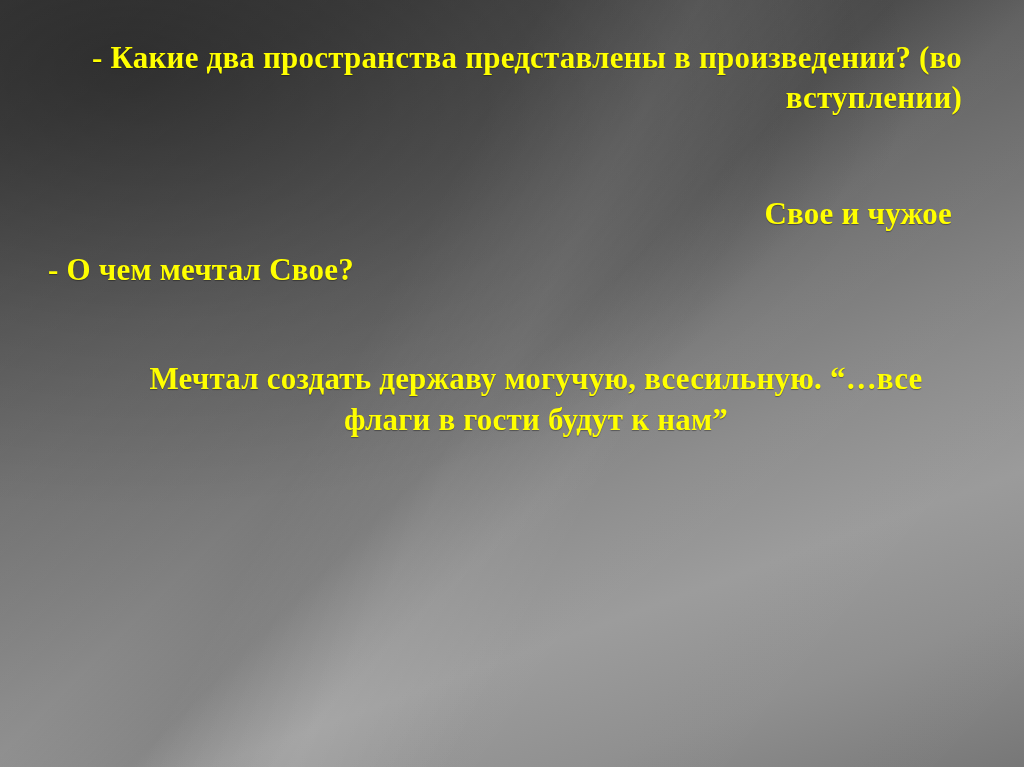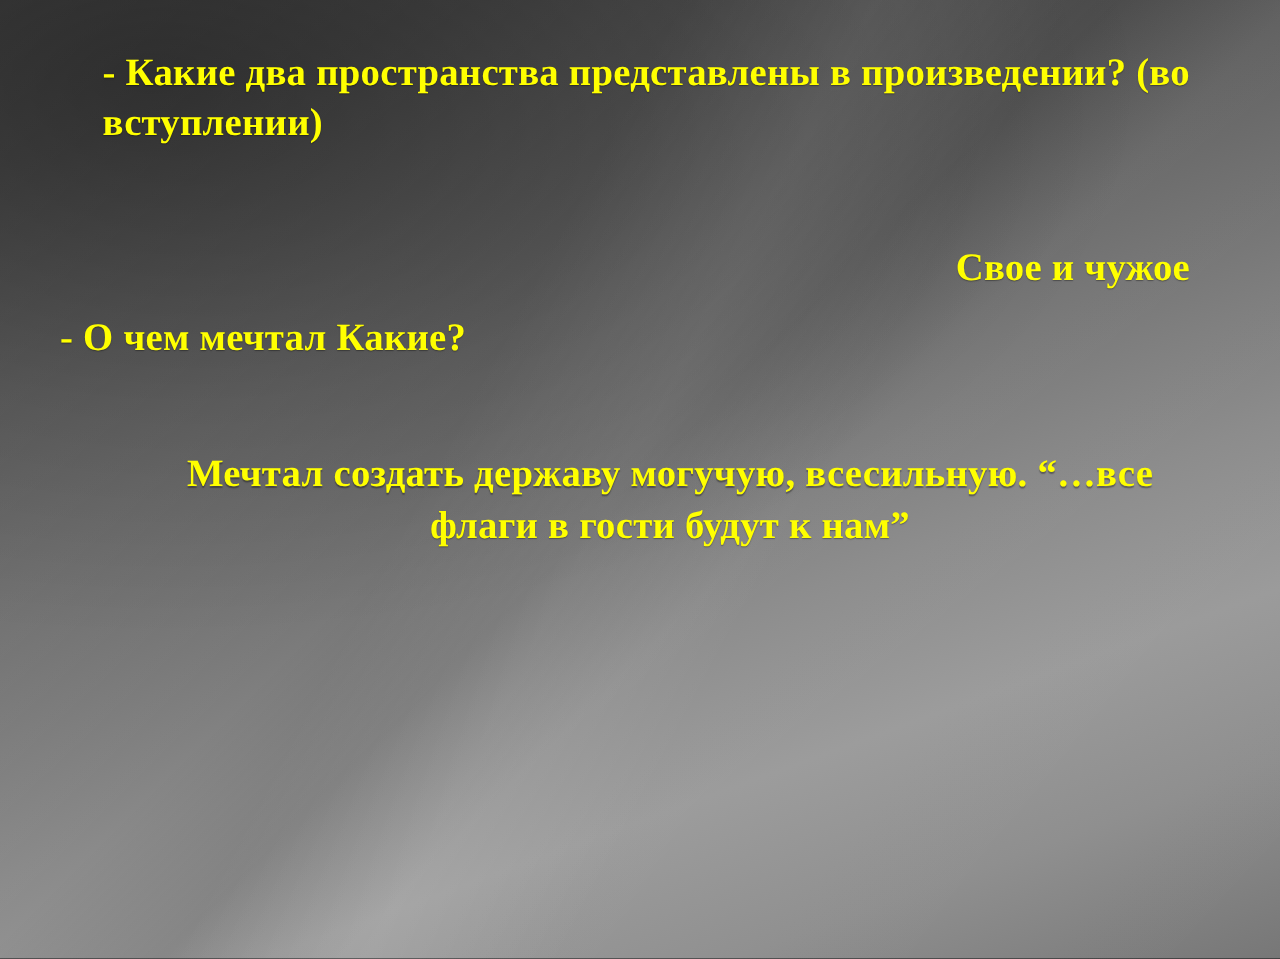--- a/index.html
+++ b/index.html
@@ -49,20 +49,21 @@
     z-index: 2;
     padding: 0;
   }
 
   .line {
     position: absolute;
     color: #FFFF00;
     font-weight: bold;
     letter-spacing: 0.2px;
     text-shadow: 0 1px 1px rgba(0,0,0,0.35);
+    text-align: right;
   }
 
   .q1 {
     left: 48px;
     top: 38px;
     width: 880px;
     font-size: 31px;
     line-height: 1.30;
     text-indent: 0;
     padding-left: 34px;
@@ -93,18 +94,18 @@
 </head>
 <body>
 
 <div class="slide">
   <div class="content">
 
     <div class="line q1">- Какие два пространства представлены в произведении? (во вступлении)</div>
 
     <div class="line a1">Свое и чужое</div>
 
-    <div class="line q2">- О чем мечтал Какие?</div>
+    <div class="line q2">- О чем мечтал Свое?</div>
 
     <div class="line a2">Мечтал создать державу могучую, всесильную. “…все флаги в гости будут к нам”</div>
 
   </div>
 </div>
 
 </body></html>

